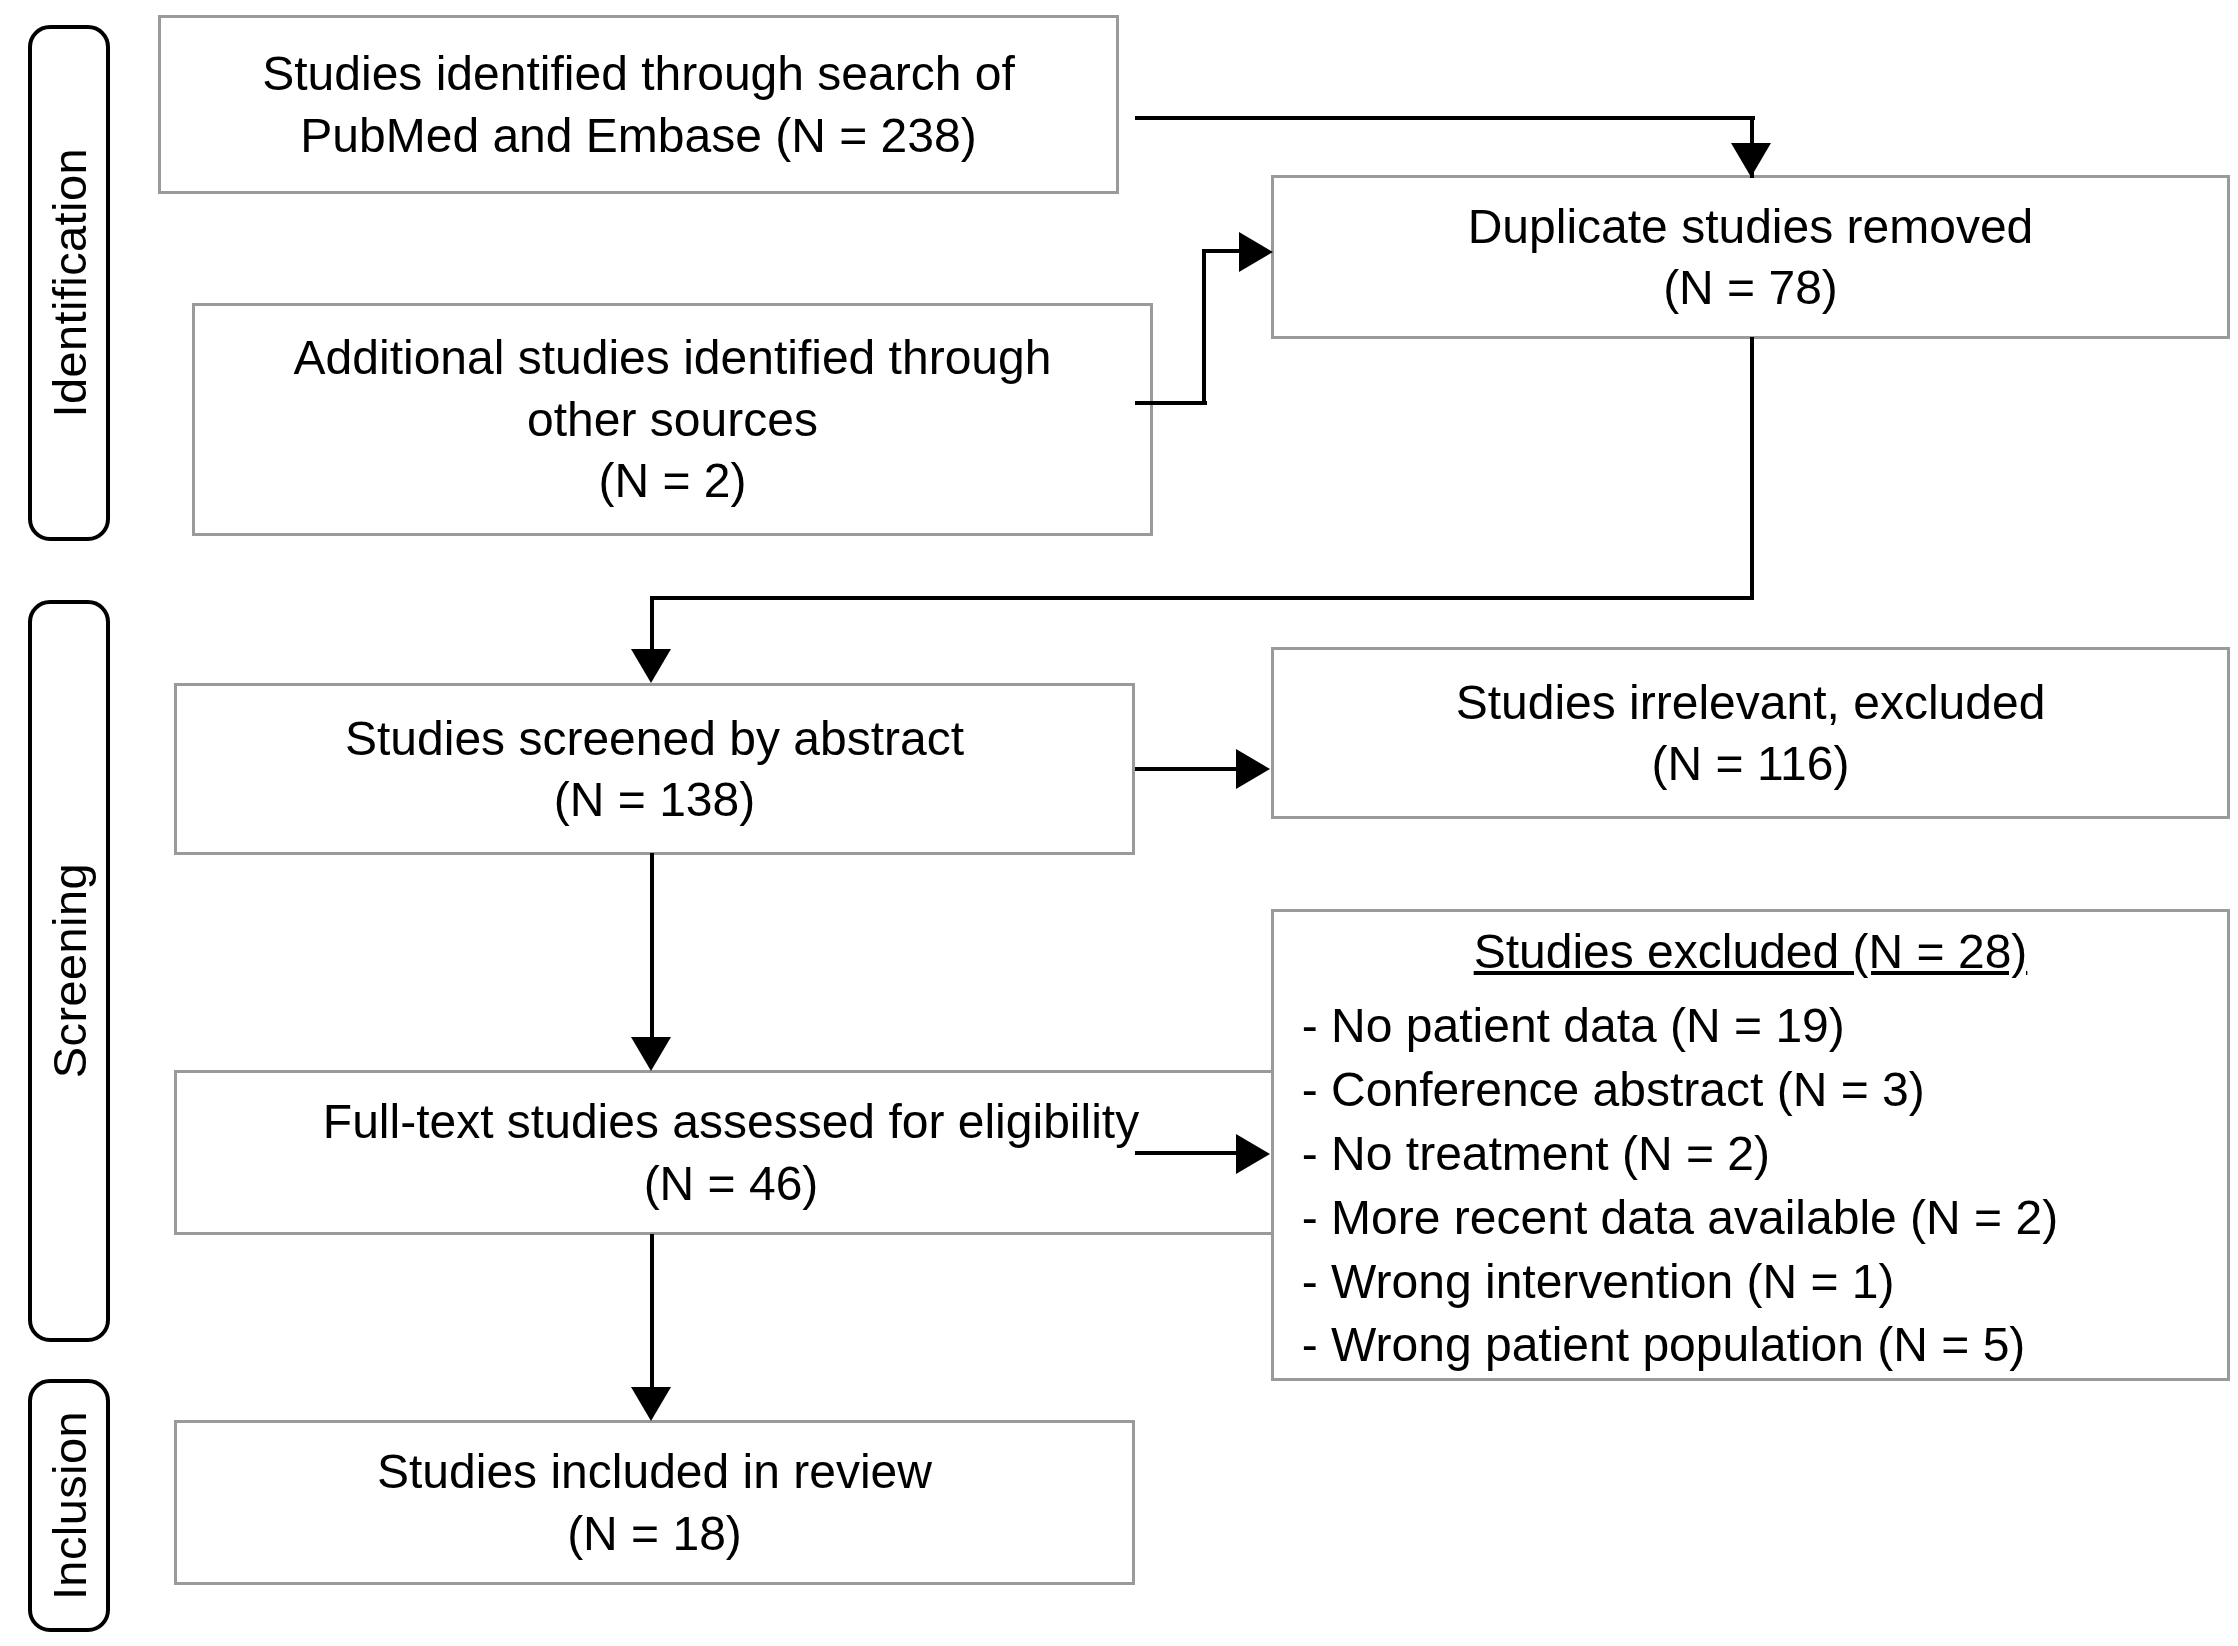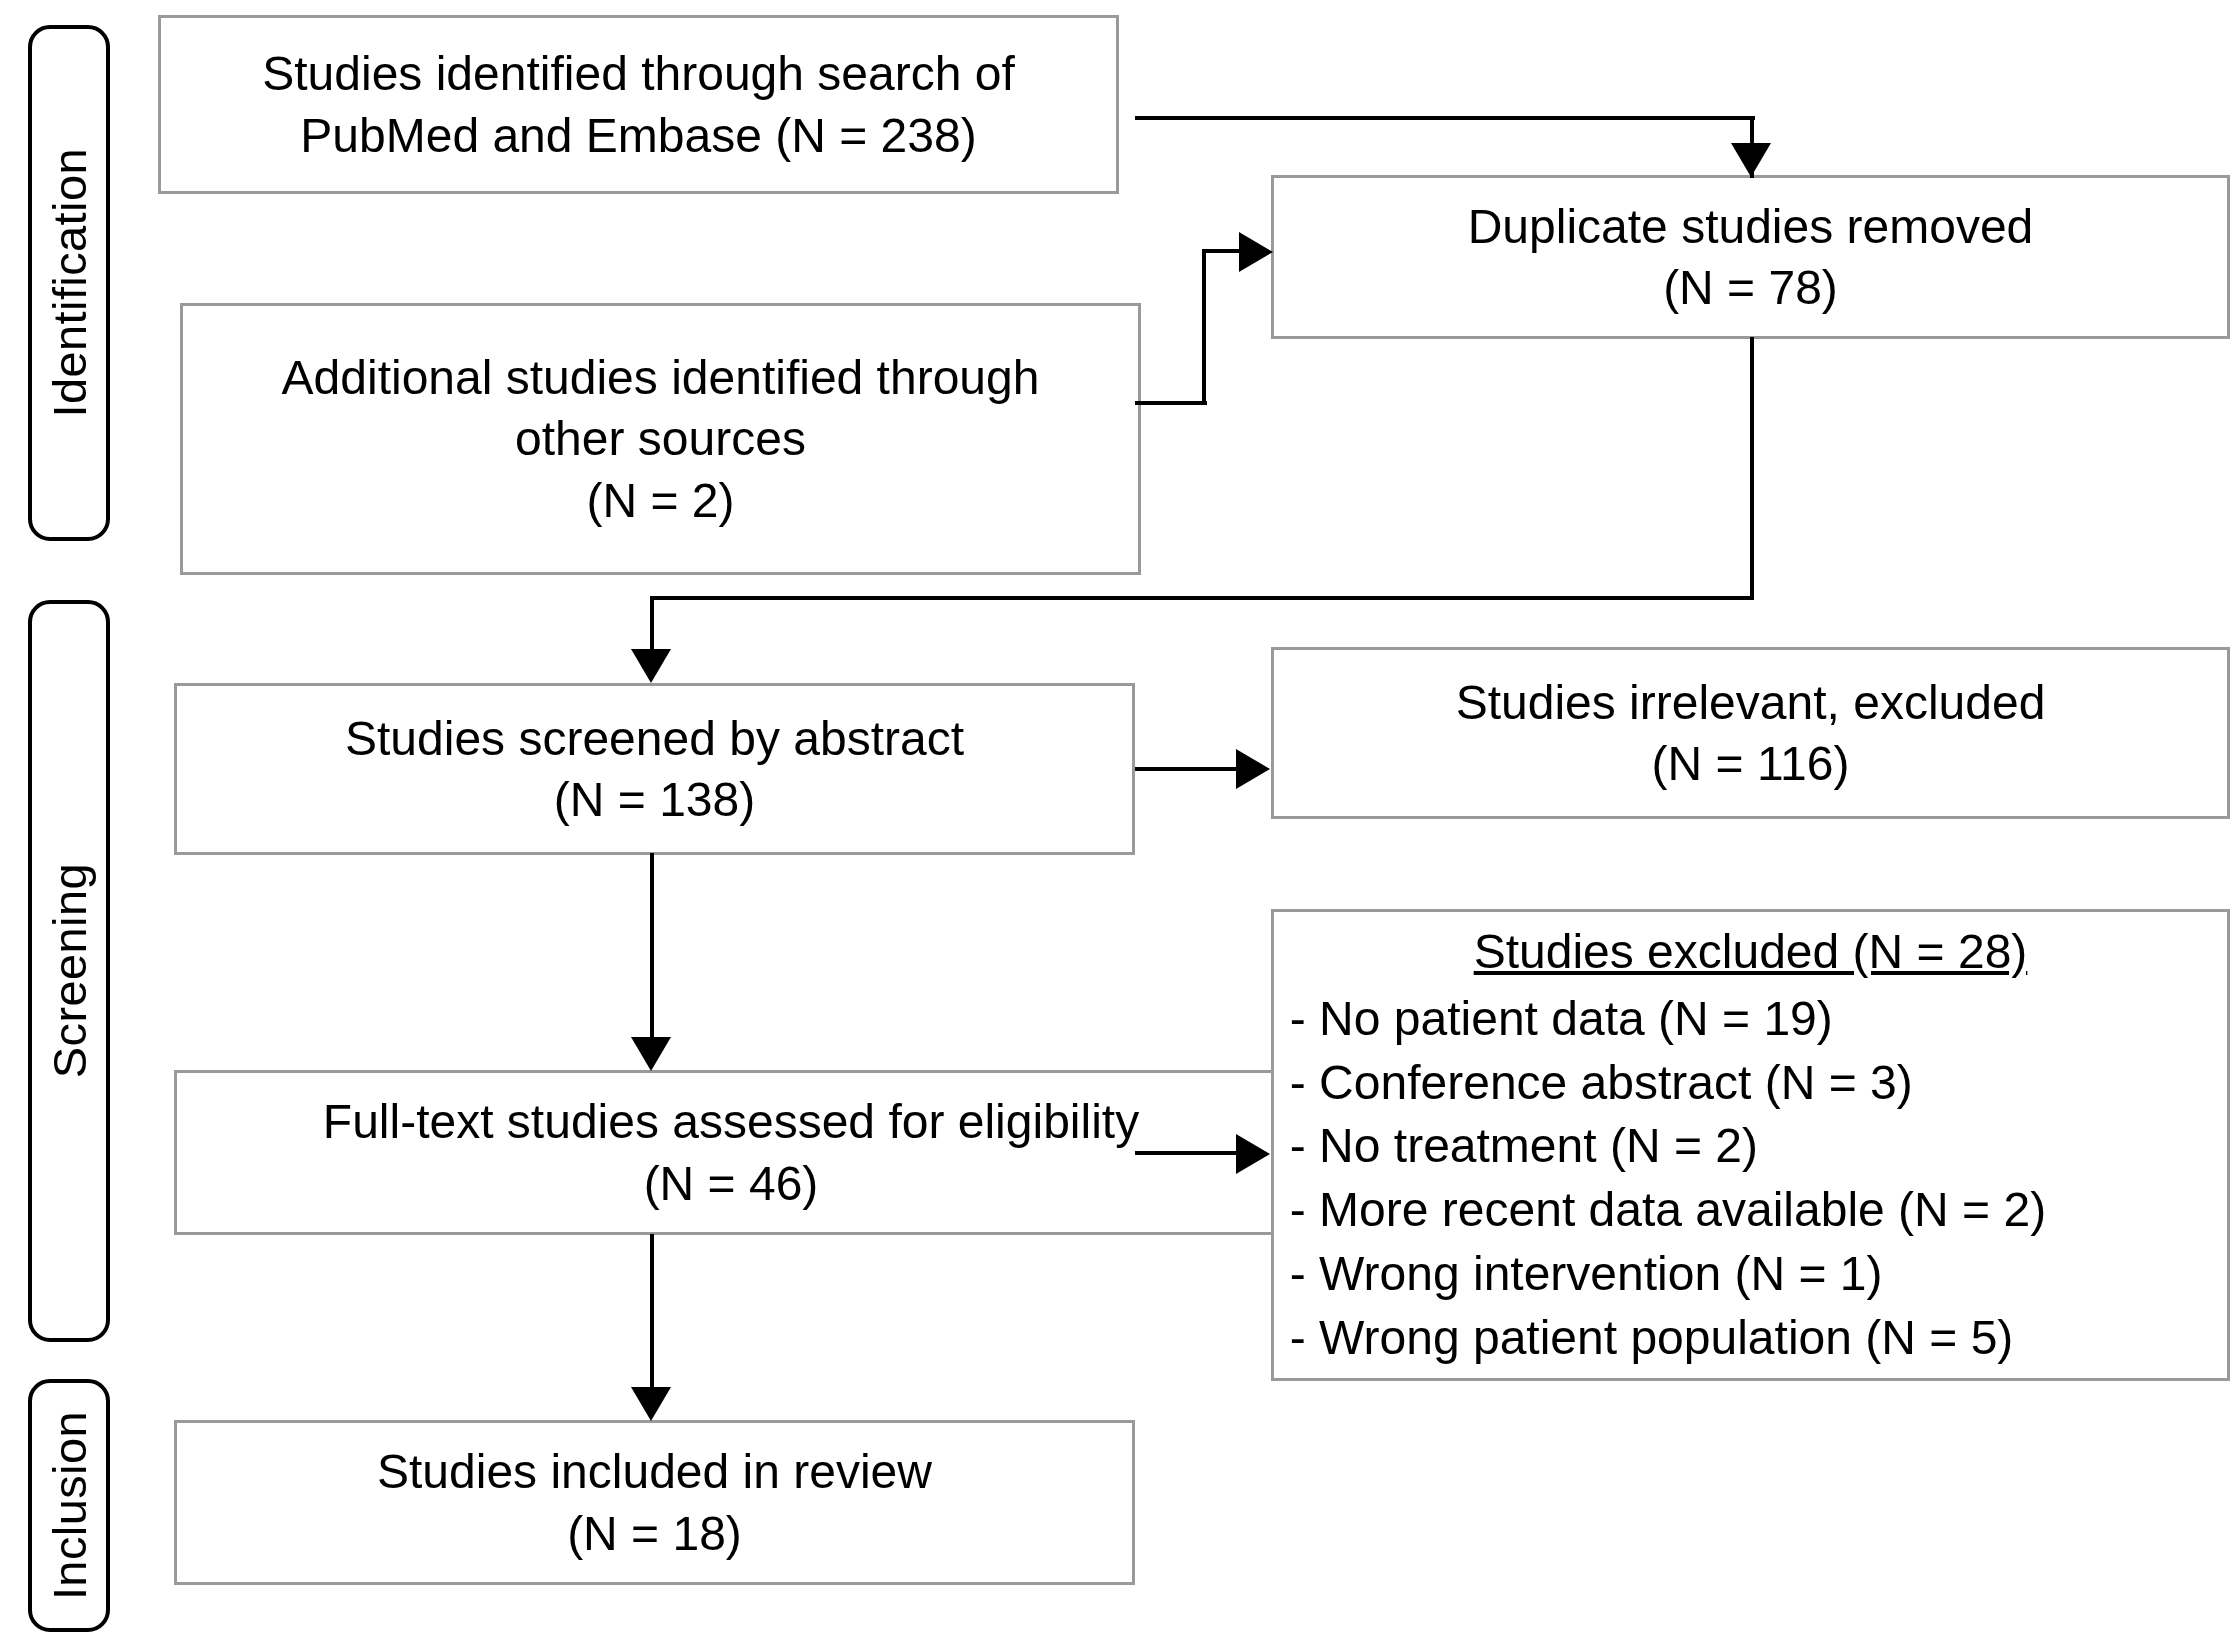--- a/index.html
+++ b/index.html
@@ -70,21 +70,21 @@
   .excl-title {
     font-size: 48px;
     line-height: 1.1;
     color: #000000;
     text-align: center;
     margin-bottom: 8.4px;
     text-decoration: underline;
   }
   .excl-list {
     list-style: none;
-    margin: 4px;
+    margin: 16px;
     padding: 0 0 0 11.8px;
   }
   .excl-list li {
     font-size: 48px;
     line-height: 1.33;
     color: #000000;
     text-align: left;
     white-space: nowrap;
   }
 
@@ -131,21 +131,21 @@
 
   <div class="stage" style="left:28px; top:1379px; width:82px; height:253px;">
     <span class="stage-label">Inclusion</span>
   </div>
 
   <div class="fbox" style="left:158px; top:15px; width:961px; height:179px;">
     <span class="fbox-text">Studies identified through search of
 PubMed and Embase (N = 238)</span>
   </div>
 
-  <div class="fbox" style="left:180px; top:303px; width:961px; height:272px;">
+  <div class="fbox" style="left:192px; top:303px; width:961px; height:233px;">
     <span class="fbox-text">Additional studies identified through
 other sources
 (N = 2)</span>
   </div>
 
   <div class="fbox" style="left:1271px; top:175px; width:959px; height:164px;">
     <span class="fbox-text">Duplicate studies removed
 (N = 78)</span>
   </div>
 

